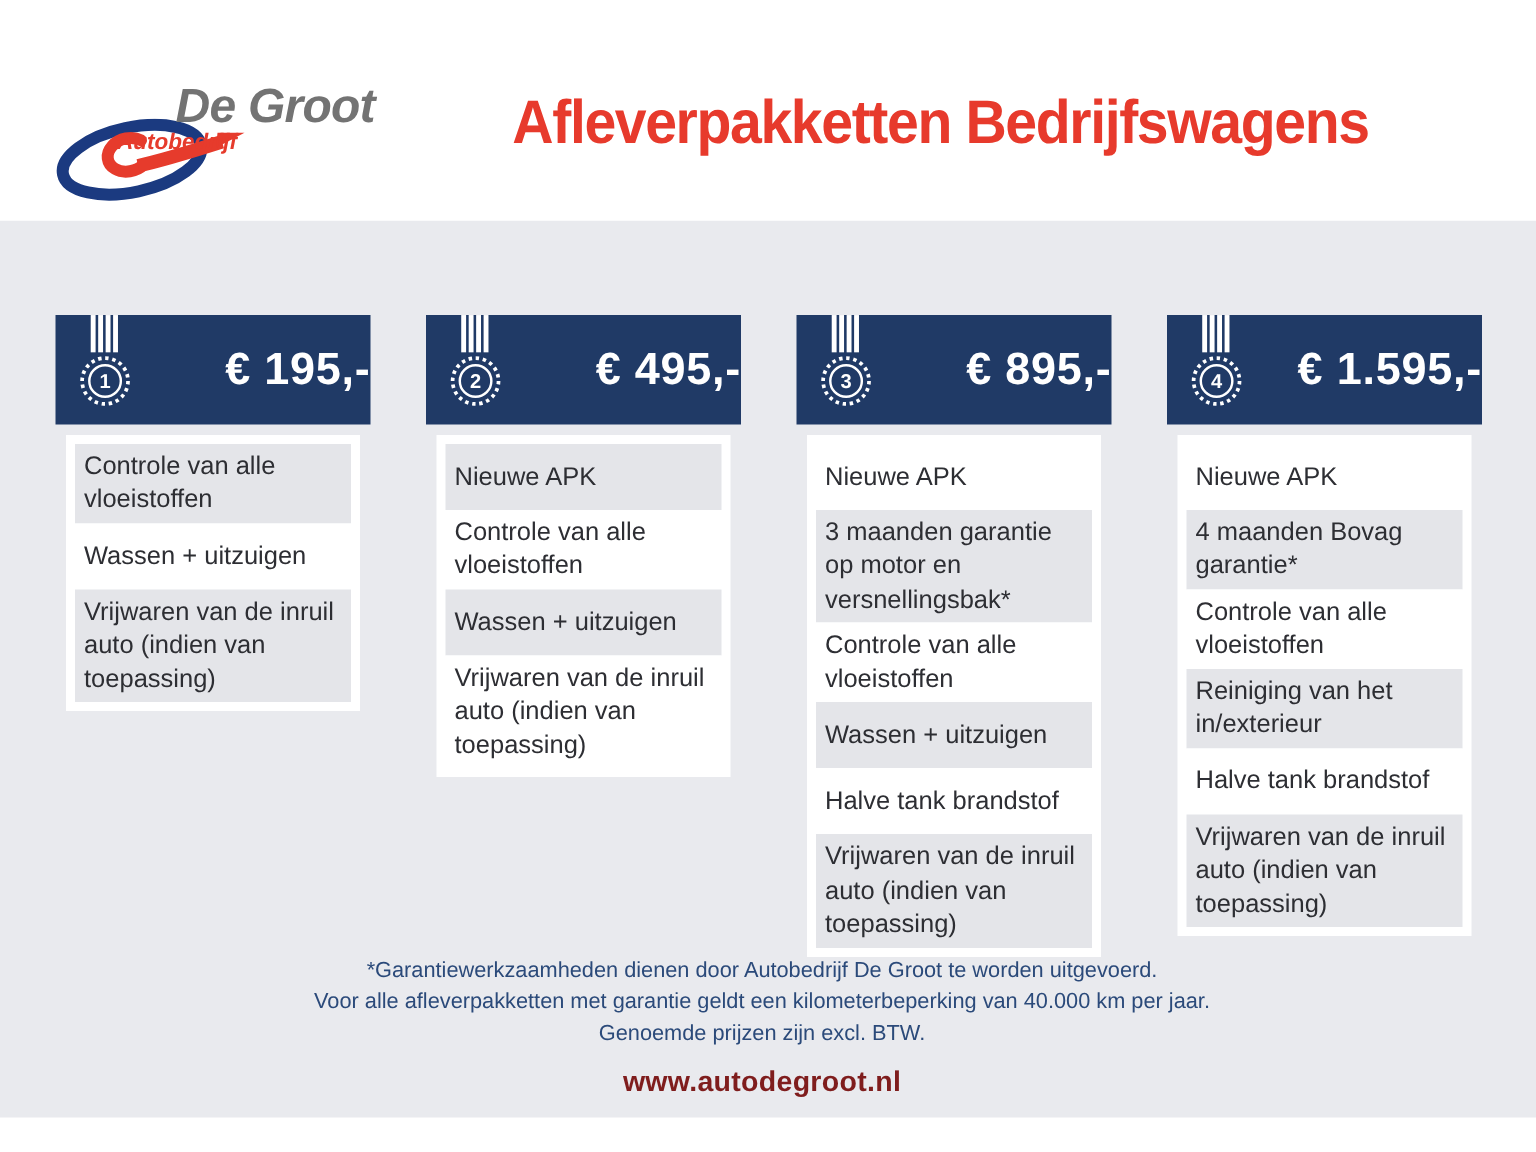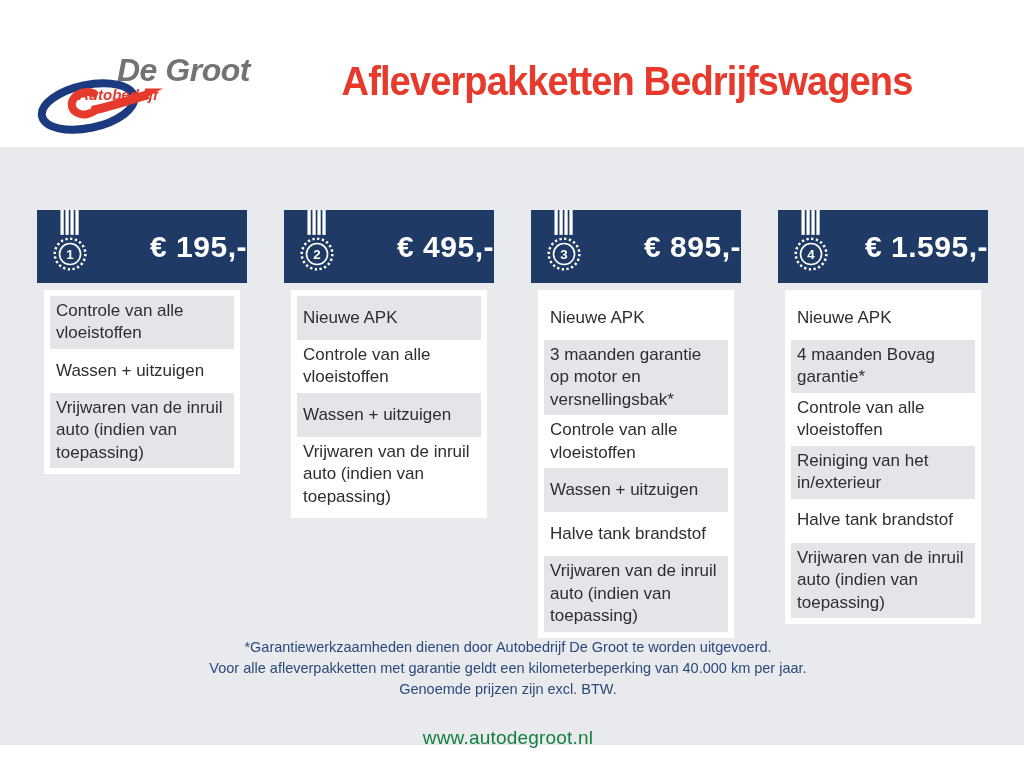--- a/index.html
+++ b/index.html
@@ -55,21 +55,21 @@
   }
   .row.alt { background:#e4e5e9; }
 
   
   .footer {
     position:absolute; top:637px; left:0; width:1016px; text-align:center;
     color:#2b4a7a; font-size:14.5px; line-height:21px;
   }
   .note-line { white-space:nowrap; }
   .website {
-    margin-top:27px; font-size:19px; font-weight:normal; color:#15803d;
+    margin-top:11px; font-size:19px; font-weight:bold; color:#7f1d1d;
     letter-spacing:0.2px;
   }
 </style>
 </head>
 <body>
 
 <div class="page">
   <div class="grey-band"></div>
 
   <div class="top-header">

